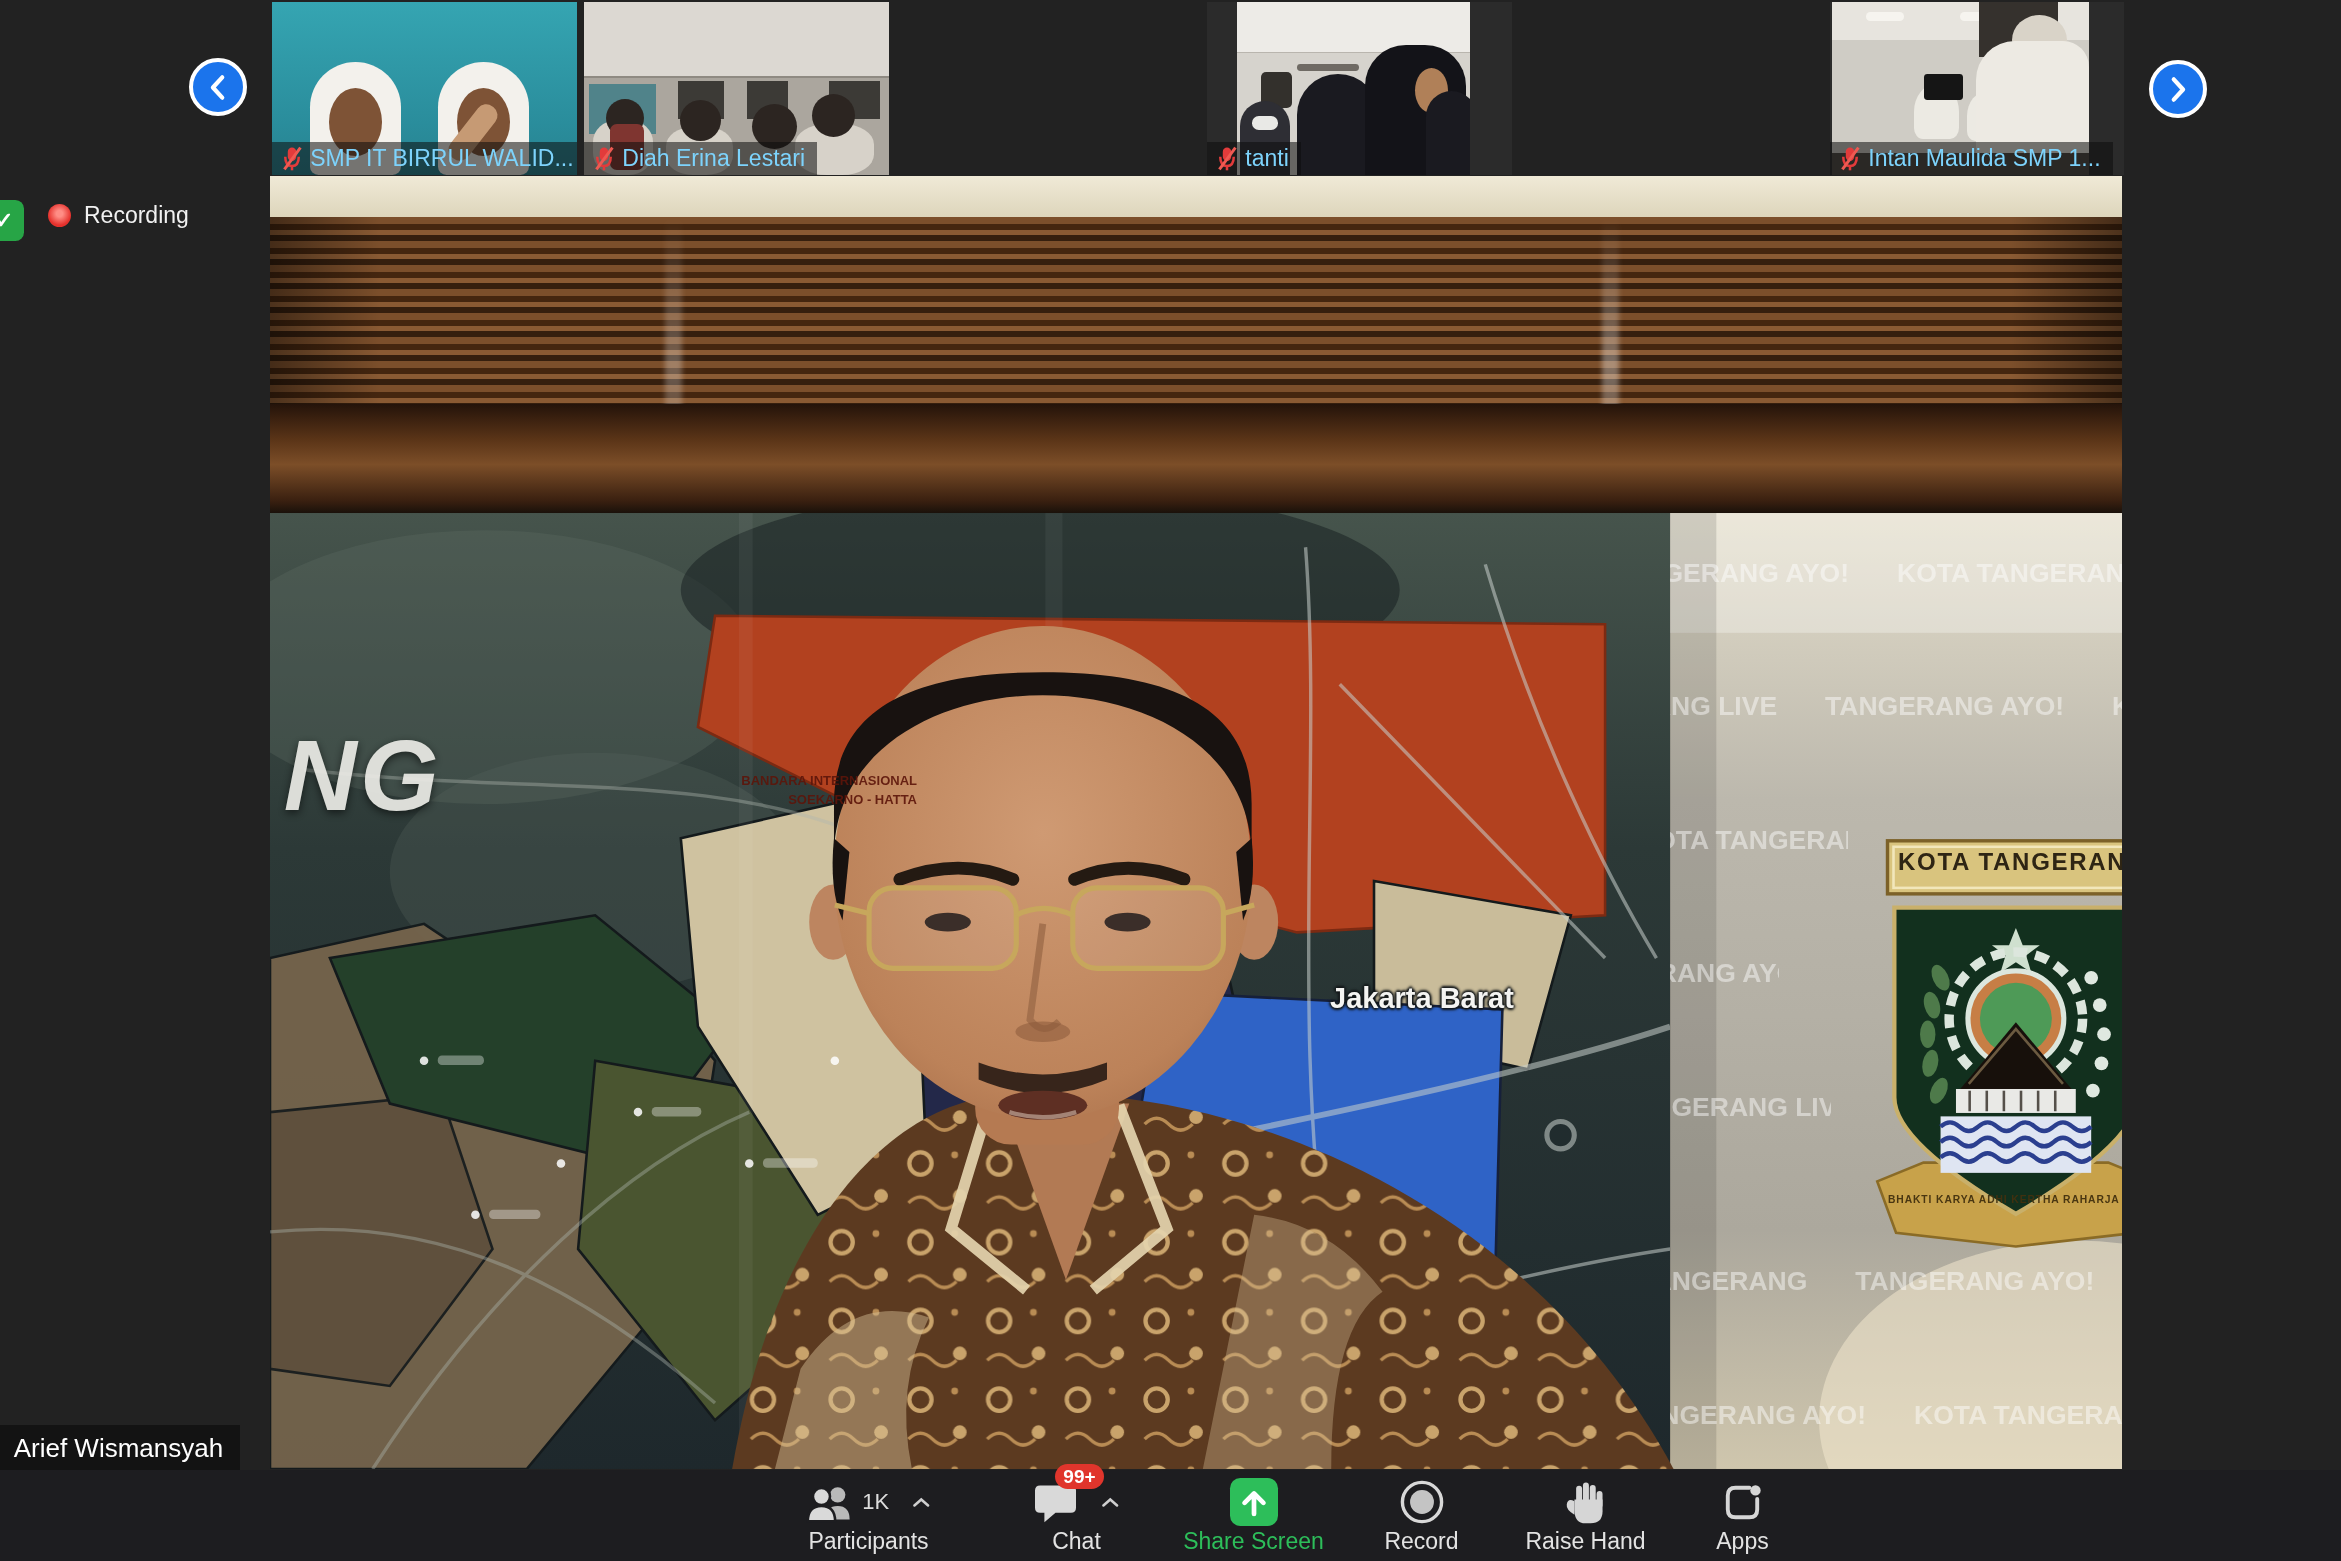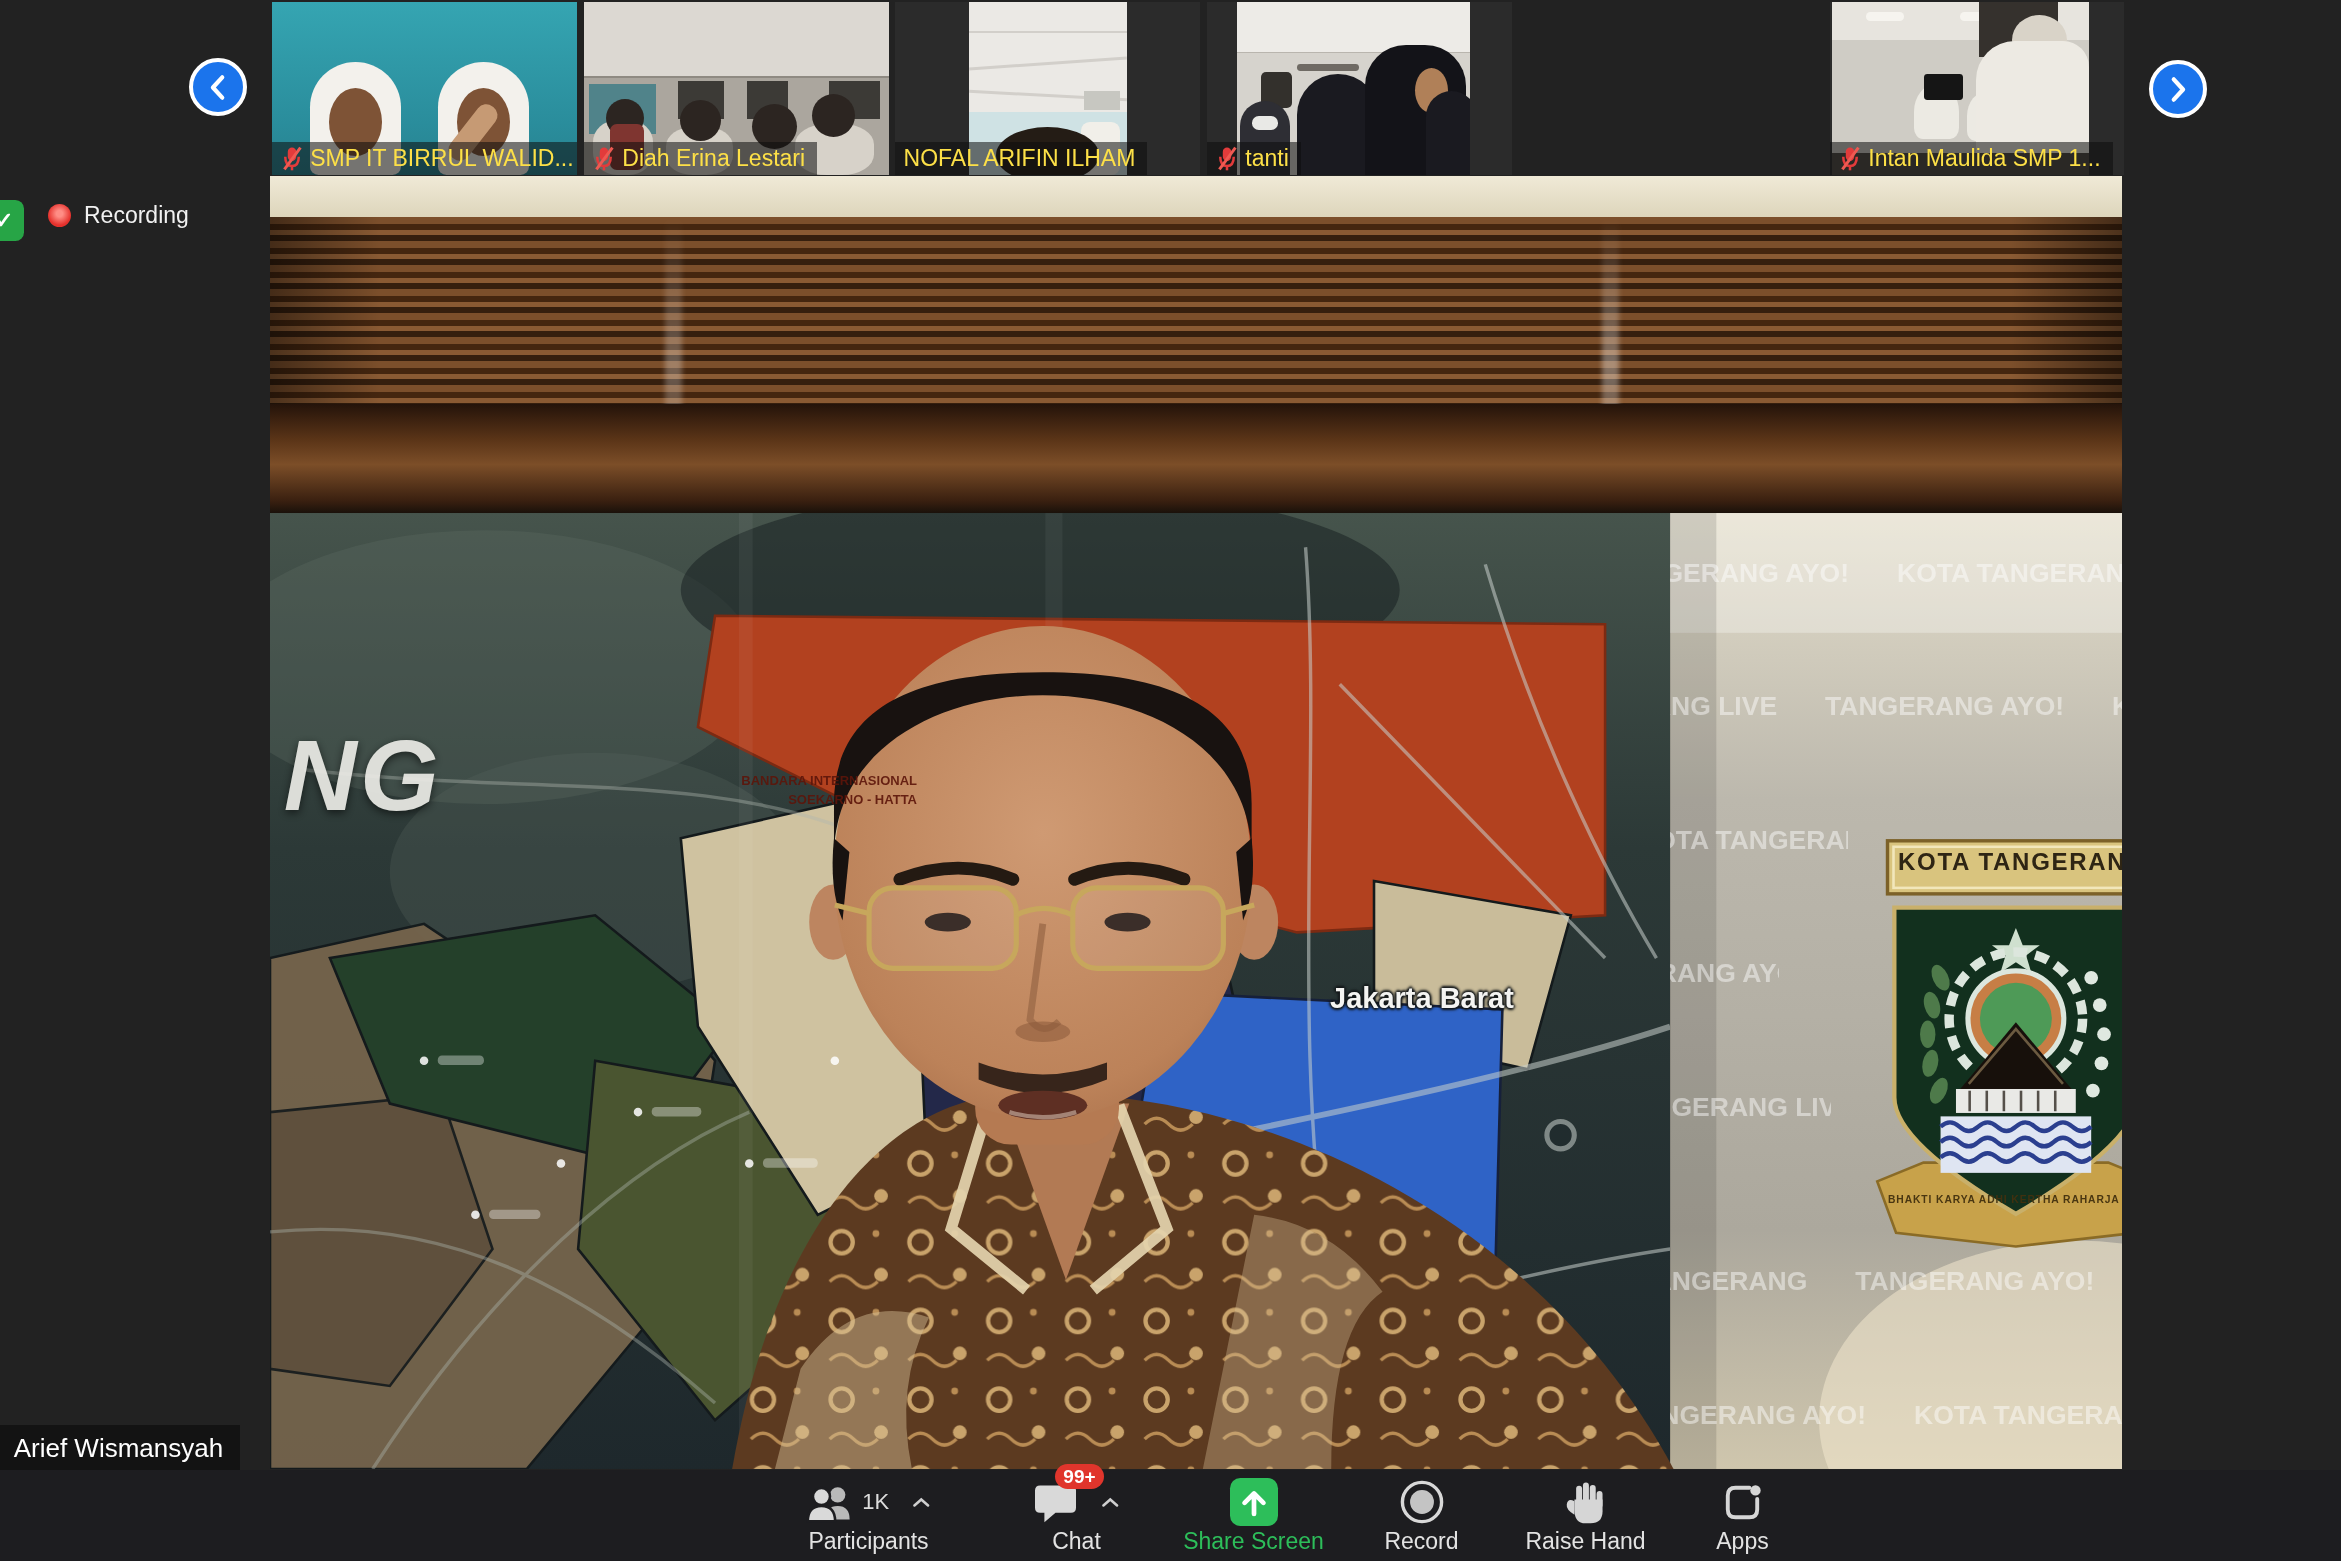--- a/index.html
+++ b/index.html
@@ -4,21 +4,21 @@
 <style>
   html,body{margin:0;padding:0;background:#181818;}
   .screen{position:relative;width:2342px;height:1561px;overflow:hidden;background:#222222;
           font-family:"Liberation Sans",sans-serif;}
 
   
   .thumb{position:absolute;top:1.7px;height:173px;width:305px;background:#2b2b2b;overflow:hidden;}
   .thumb .video{position:absolute;top:0;bottom:0;overflow:hidden;}
   .thumb .label{position:absolute;left:0;bottom:0;height:33px;display:inline-flex;align-items:center;
                 gap:7.7px;padding:0 12px 0 8.6px;background:rgba(12,12,12,.55);max-width:100%;}
-  .thumb .label span{color:#fde047;font-size:23px;white-space:nowrap;overflow:hidden;text-overflow:ellipsis;max-width:282px;}
+  .thumb .label span{color:#7dd3fc;font-size:23px;white-space:nowrap;overflow:hidden;text-overflow:ellipsis;max-width:282px;}
 
   
   .t1v{left:0;width:305px;background:linear-gradient(180deg,#35a5b2,#2a8d9c 70%,#27828f);}
   .hijab{position:absolute;bottom:0;width:91px;height:113px;background:#f3f1ec;border-radius:46px 46px 8.6px 8.6px;}
   .hijab .face{width:53px;height:68px;background:#7e5336;border-radius:50%;margin:26px auto 0;}
   .hijab .arm{position:absolute;left:24px;top:38px;width:22px;height:65px;background:#c69a74;border-radius:10.3px;transform:rotate(38deg);}
   
   .t2v{left:0;width:305px;background:#aba69e;}
   .t2 .ceil{position:absolute;top:0;left:0;right:0;height:74px;background:#dcd8d2;border-bottom:2.6px solid #8f8a82;}
   .t2 .win{position:absolute;top:79px;height:38px;background:#3c3a36;}
@@ -157,34 +157,20 @@
       <svg width="22" height="27" viewBox="0 0 26 32">
           <rect x="8" y="3" width="10" height="16" rx="5" fill="#e23b3b"></rect>
           <path d="M5,14 q0,11 8,11 q8,0 8,-11" stroke="#e23b3b" stroke-width="3" fill="none"></path>
           <line x1="13" y1="25" x2="13" y2="30" stroke="#e23b3b" stroke-width="3"></line>
           <line x1="4" y1="29" x2="23" y2="3" stroke="#ee5a52" stroke-width="3.5"></line>
         </svg>
       <span>Diah Erina Lestari</span>
     </div>
   </div>
 
-  <div class="thumb t3" style="left:895px;">
-    <div class="video t3v">
-      <div class="line" style="top:29px;"></div>
-      <div class="line" style="top:60px;transform:rotate(-4deg);"></div>
-      <div class="line" style="top:92px;transform:rotate(3deg);"></div>
-      <div class="wall"></div>
-      <div class="ac"></div>
-      <div class="pillow"></div>
-      <div class="head"></div>
-    </div>
-    <div class="label">
-      <span>NOFAL ARIFIN ILHAM</span>
-    </div>
-  </div>
 
   <div class="thumb t4" style="left:1207px;">
     <div class="video t4v">
       <div class="ceil"></div>
       <div class="txt" style="left:60px;top:62px;width:62px;"></div>
       <div class="txt" style="left:110px;top:82px;width:74px;"></div>
       <div class="txt" style="left:151px;top:103px;width:55px;"></div>
       <div class="logo"></div>
       <div class="fig" style="left:3.4px;width:50px;height:74px;background:#2e2e34;"></div>
       <div class="mask" style="left:15.4px;bottom:45px;width:26px;height:13.7px;"></div>

